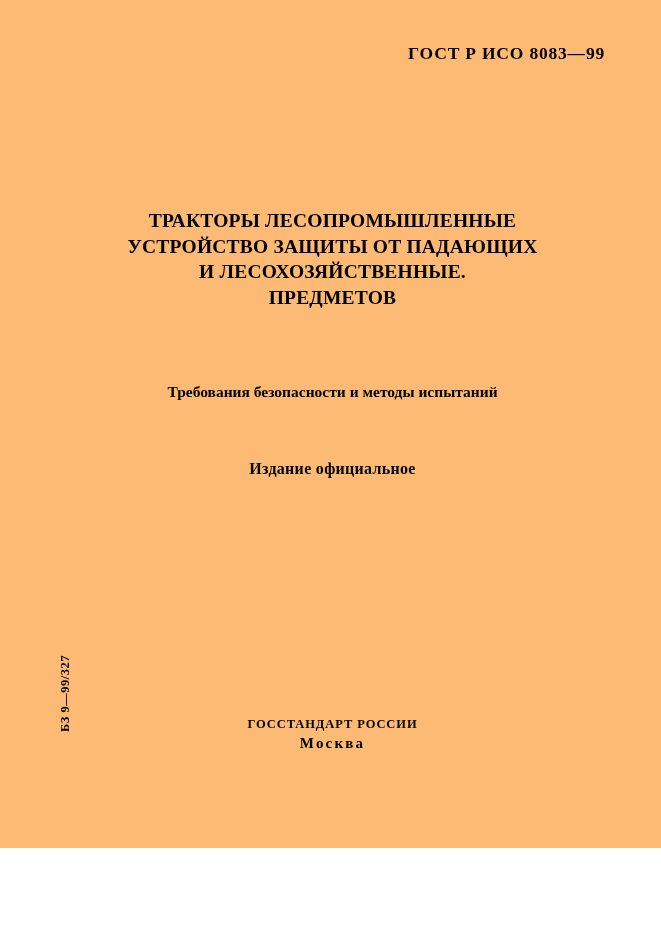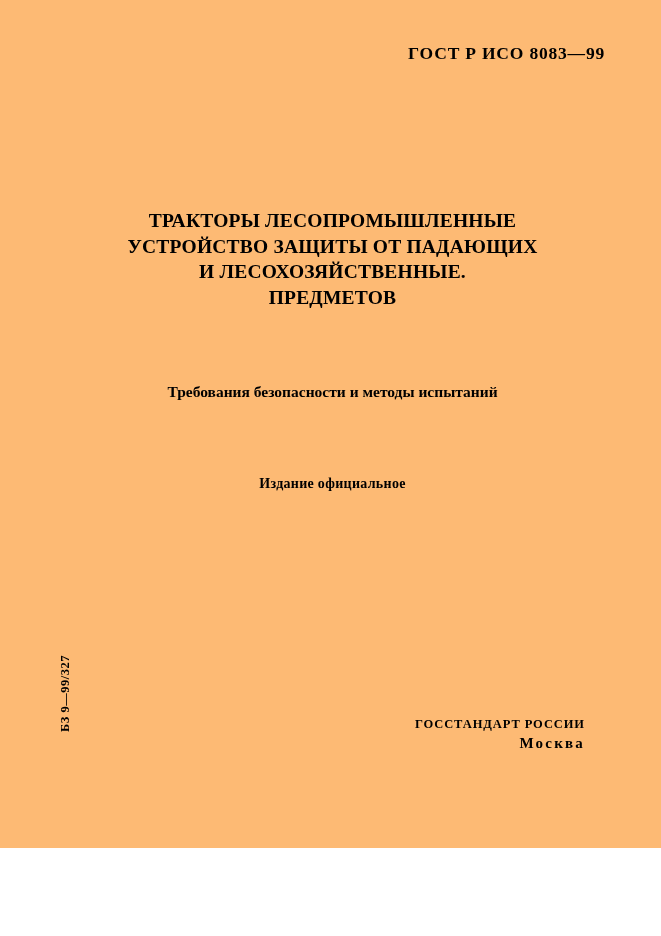--- a/index.html
+++ b/index.html
@@ -61,25 +61,25 @@
     left: 80px;
     width: 505px;
     text-align: center;
     font-size: 15.5px;
     font-weight: bold;
     margin-top: 7px;
   }
 
   .official-edition {
     position: absolute;
-    top: 476px;
+    top: 460px;
     left: 80px;
     width: 505px;
     text-align: center;
-    font-size: 14px;
+    font-size: 16px;
     font-weight: bold;
     letter-spacing: 0.3px;
   }
 
   
   .side-code {
     position: absolute;
     left: 58px;
     top: 655px;
     transform-origin: left top;
@@ -89,21 +89,21 @@
     letter-spacing: 0.5px;
     white-space: nowrap;
   }
 
   
   .publisher {
     position: absolute;
     bottom: 96px;
     left: 80px;
     width: 505px;
-    text-align: right;
+    text-align: center;
   }
   .publisher-name {
     font-size: 12.5px;
     font-weight: bold;
     letter-spacing: 0.9px;
   }
   .publisher-city {
     margin-top: 3px;
     font-size: 15px;
     font-weight: bold;

